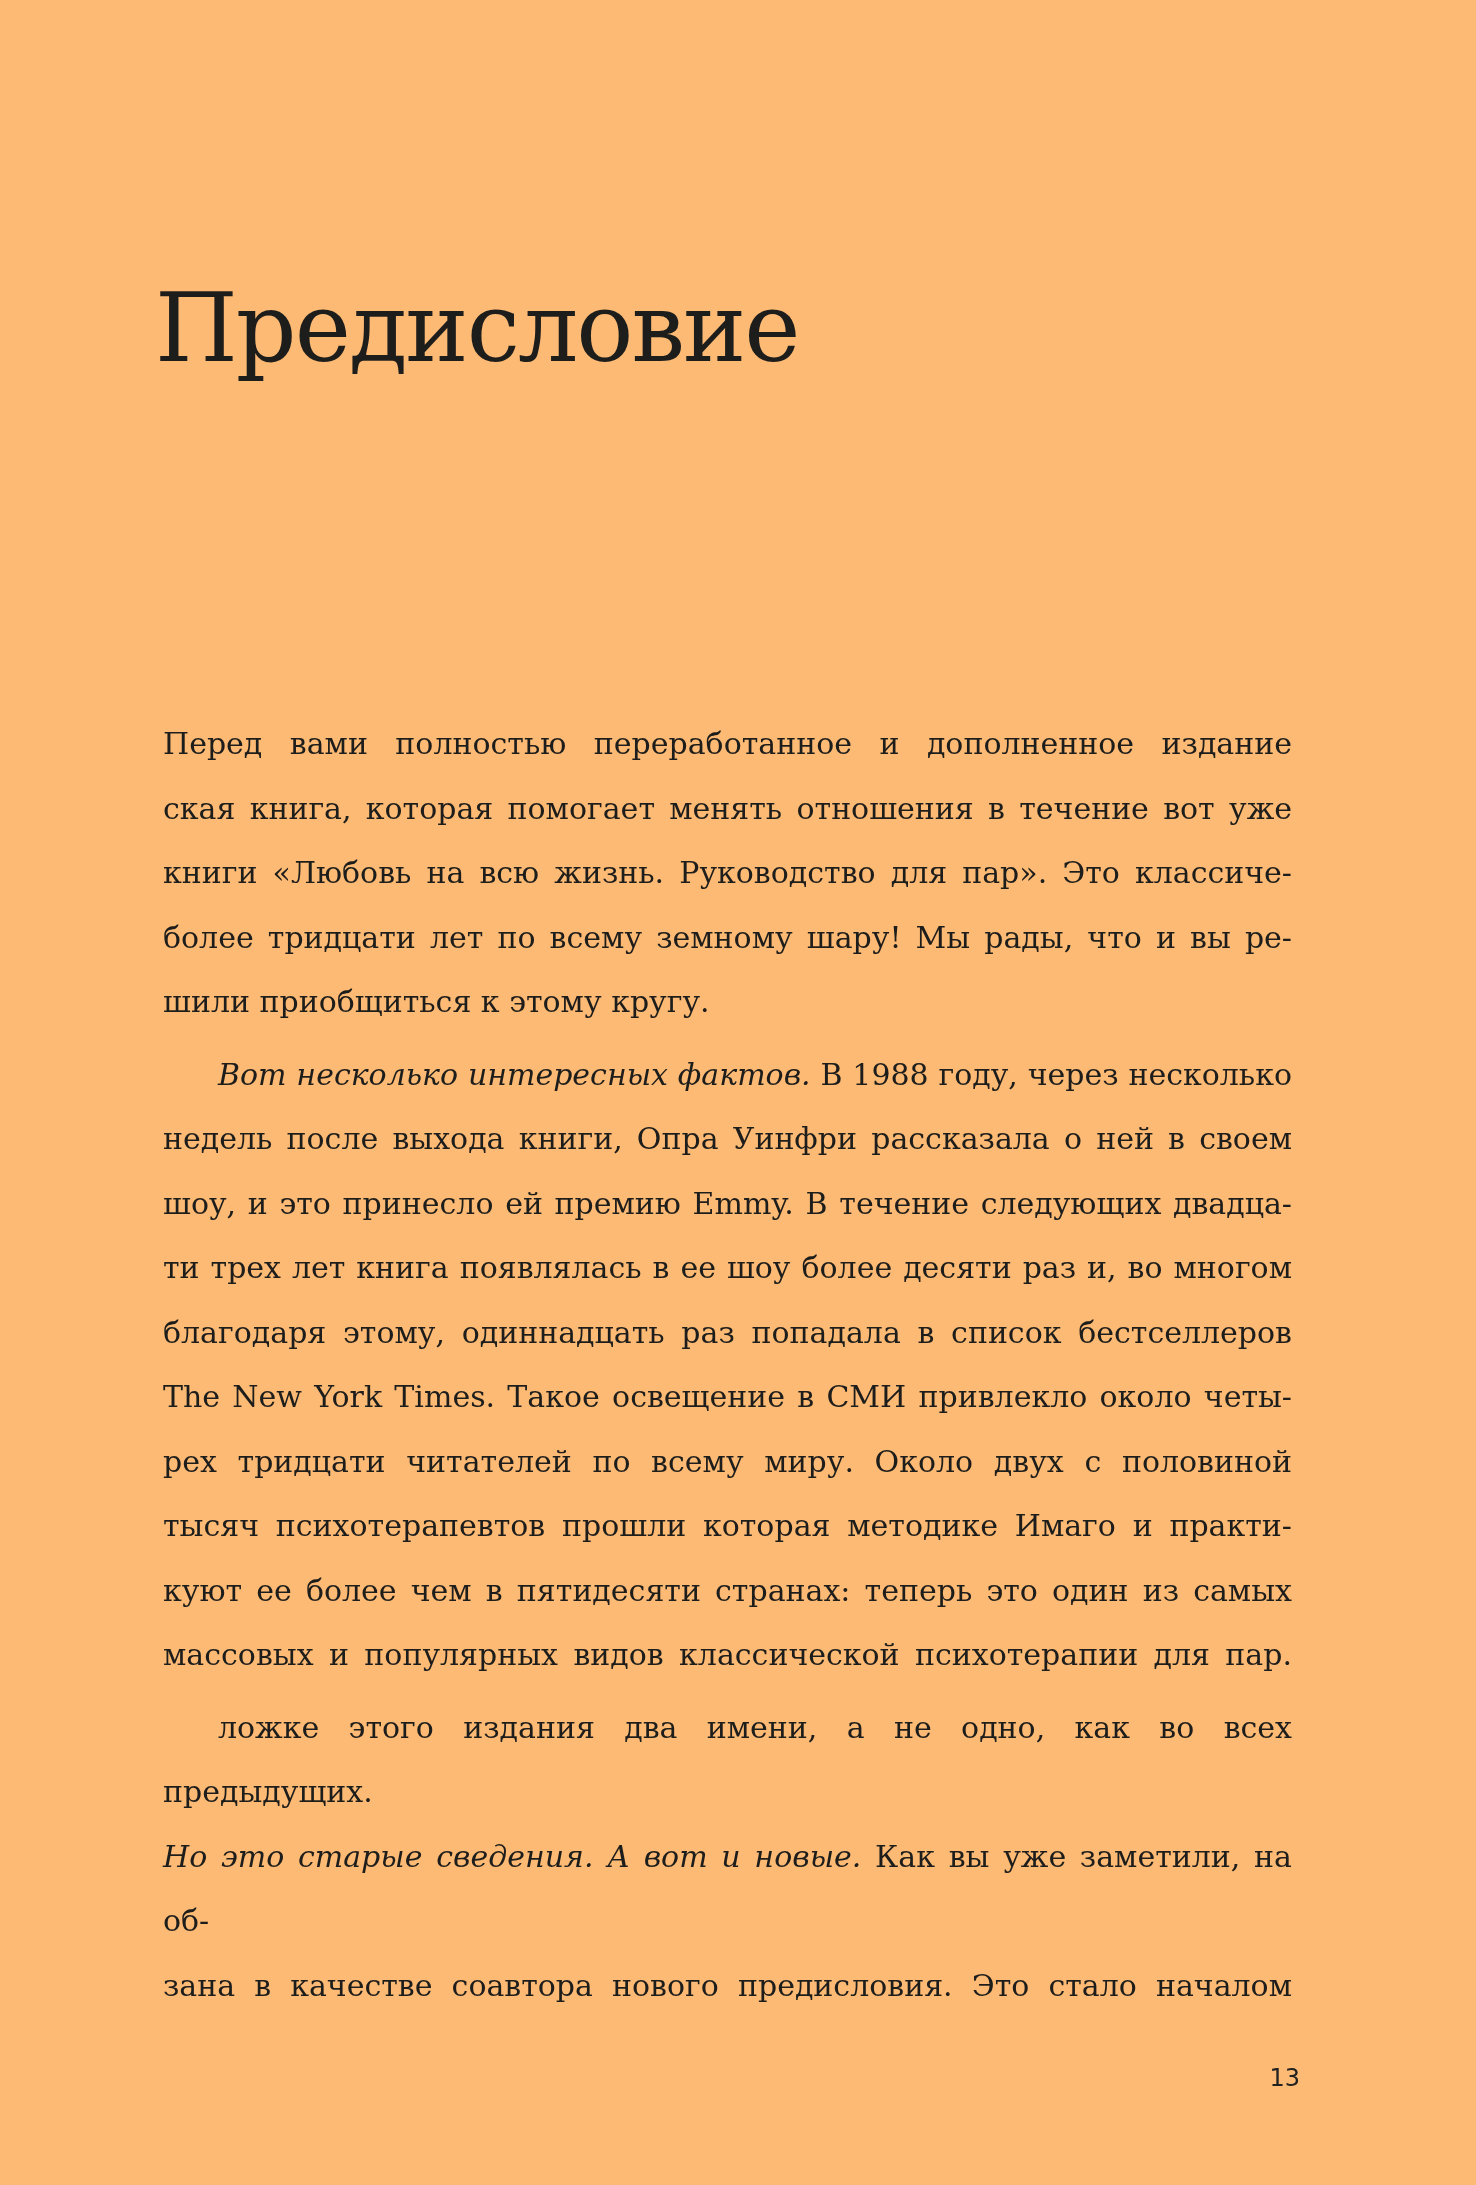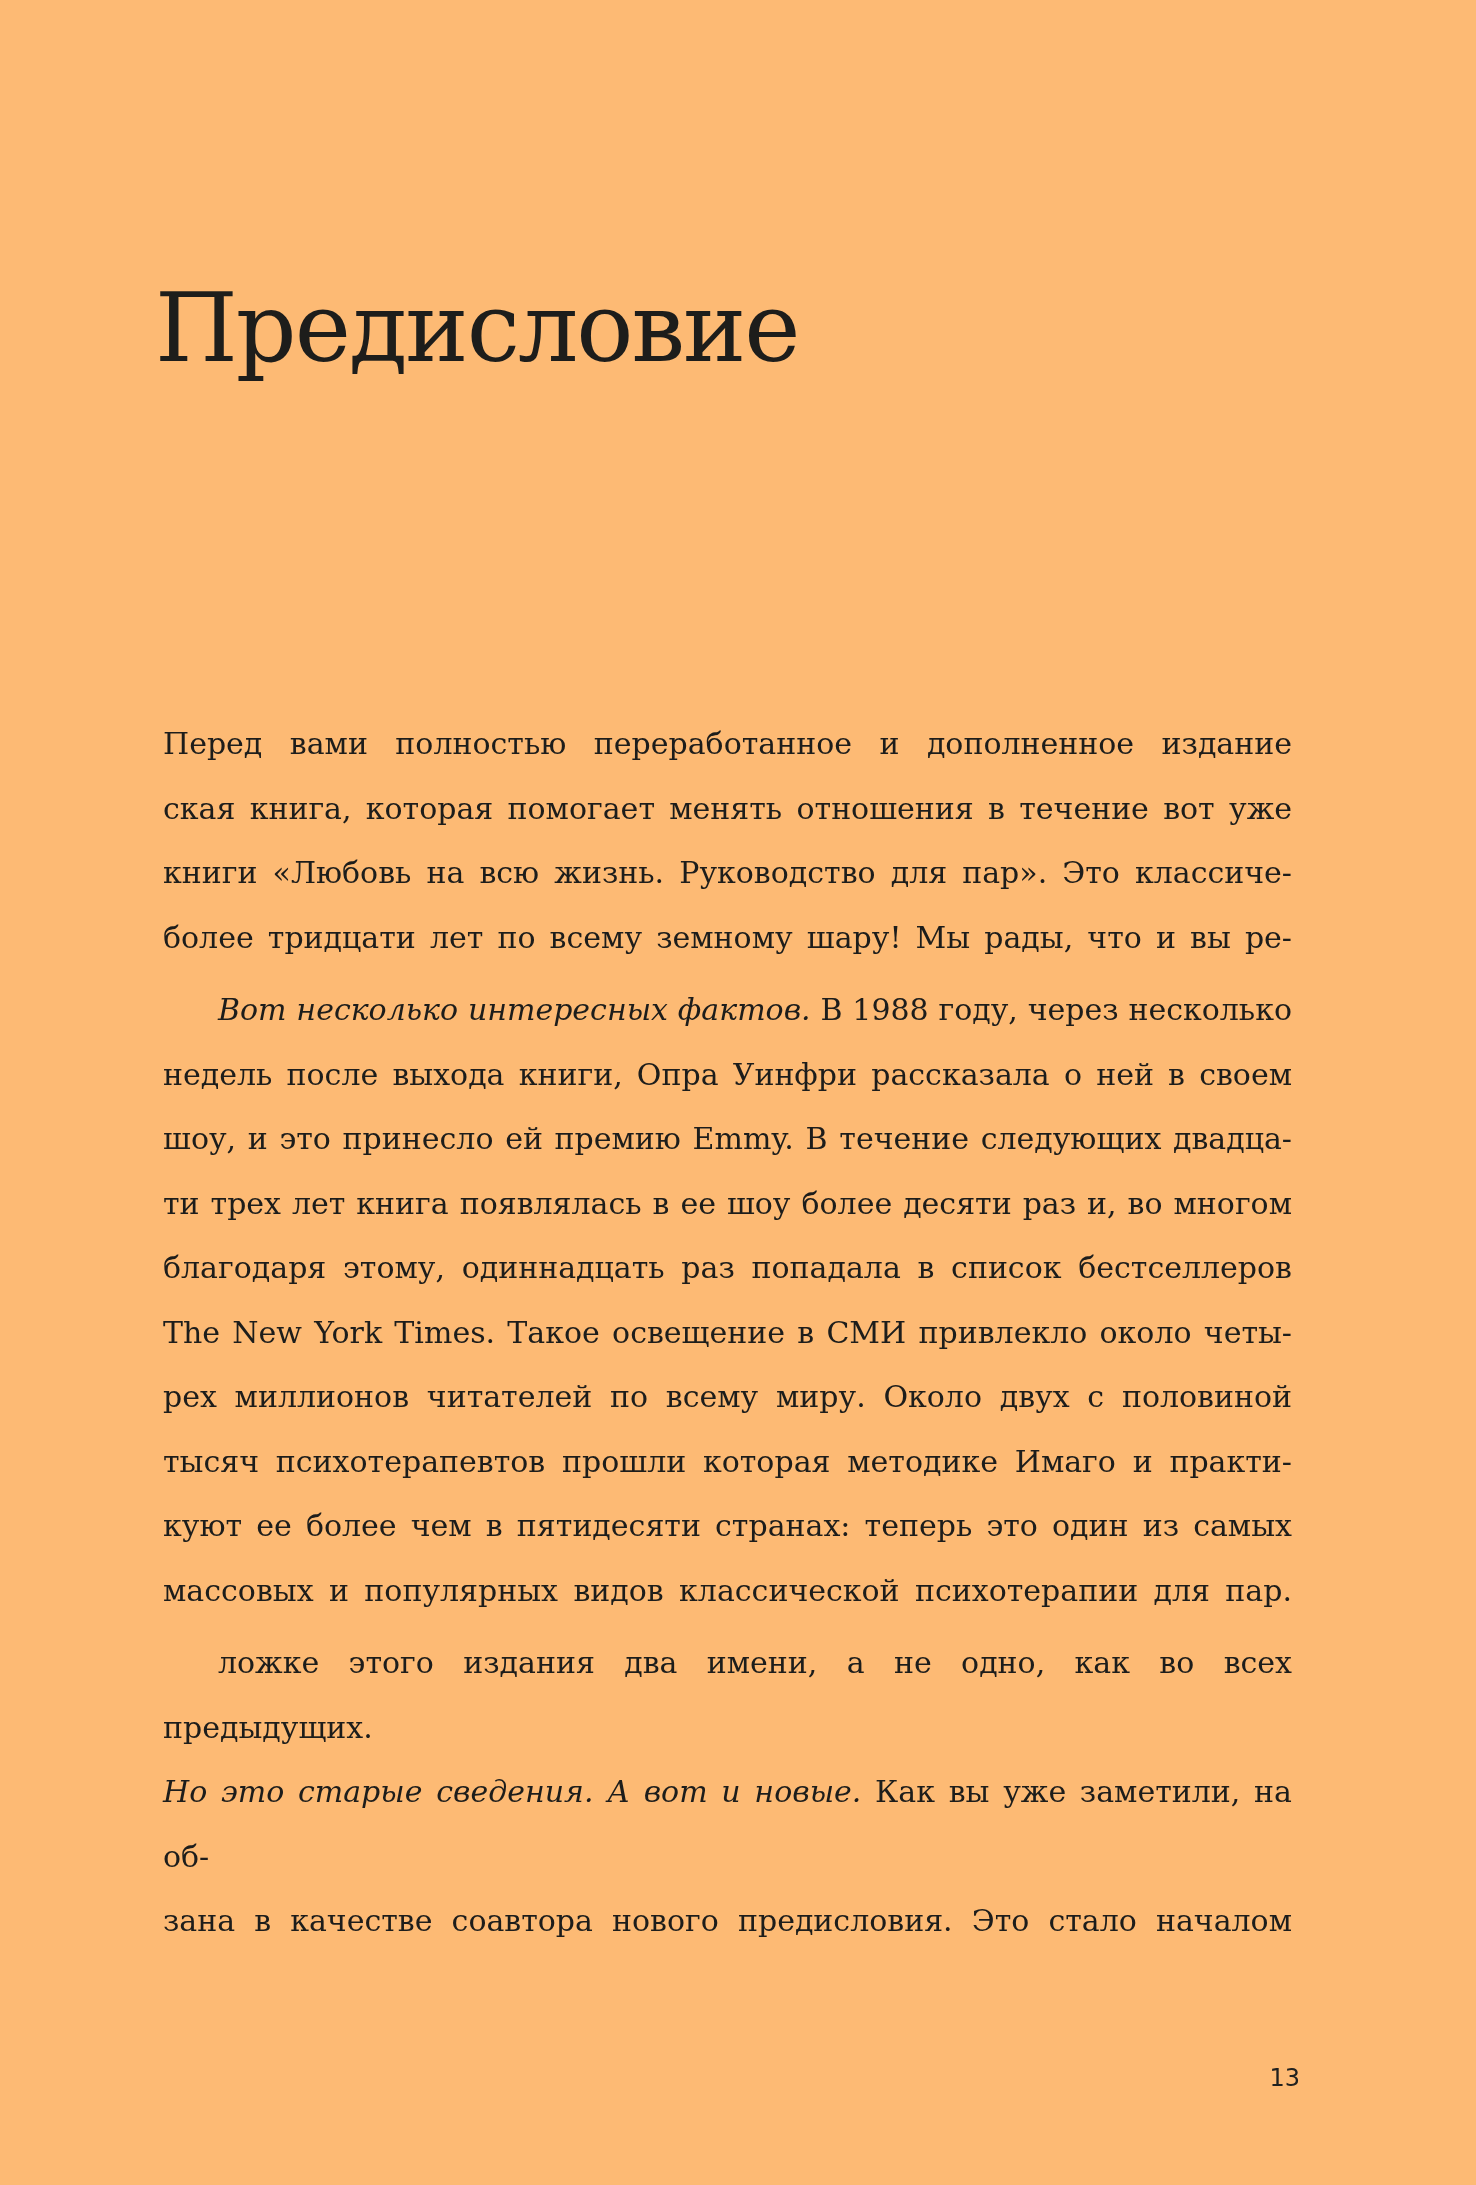--- a/index.html
+++ b/index.html
@@ -69,29 +69,30 @@
 <body>
 
 <div class="book-page">
   <h1 class="chapter-title">Предисловие</h1>
   <div class="body-text">
       <div class="paragraph">
         <div class="line"><span class="seg">Перед вами полностью переработанное и дополненное издание</span></div>
         <div class="line"><span class="seg">ская книга, которая помогает менять отношения в течение вот уже</span></div>
         <div class="line"><span class="seg">книги «Любовь на всю жизнь. Руководство для пар». Это классиче-</span></div>
         <div class="line"><span class="seg">более тридцати лет по всему земному шару! Мы рады, что и вы ре-</span></div>
+        <div class="line line-left"><span class="seg">шили приобщиться к этому кругу.</span></div>
       </div>
       <div class="paragraph indent">
         <div class="line"><span class="seg italic">Вот несколько интересных фактов.</span><span class="seg"> В 1988 году, через несколько</span></div>
         <div class="line"><span class="seg">недель после выхода книги, Опра Уинфри рассказала о ней в своем</span></div>
         <div class="line"><span class="seg">шоу, и это принесло ей премию Emmy. В течение следующих двадца-</span></div>
         <div class="line"><span class="seg">ти трех лет книга появлялась в ее шоу более десяти раз и, во многом</span></div>
         <div class="line"><span class="seg">благодаря этому, одиннадцать раз попадала в список бестселлеров</span></div>
         <div class="line"><span class="seg">The New York Times. Такое освещение в СМИ привлекло около четы-</span></div>
-        <div class="line"><span class="seg">рех миллионов читателей по всему миру. Около двух с половиной</span></div>
+        <div class="line"><span class="seg">рех тридцати читателей по всему миру. Около двух с половиной</span></div>
         <div class="line"><span class="seg">тысяч психотерапевтов прошли которая методике Имаго и практи-</span></div>
         <div class="line"><span class="seg">куют ее более чем в пятидесяти странах: теперь это один из самых</span></div>
         <div class="line"><span class="seg">массовых и популярных видов классической психотерапии для пар.</span></div>
       </div>
       <div class="paragraph indent">
         <div class="line"><span class="seg">ложке этого издания два имени, а не одно, как во всех предыдущих.</span></div>
         <div class="line"><span class="seg italic">Но это старые сведения. А вот и новые.</span><span class="seg"> Как вы уже заметили, на об-</span></div>
         <div class="line"><span class="seg">зана в качестве соавтора нового предисловия. Это стало началом</span></div>
       </div>
     </div>

